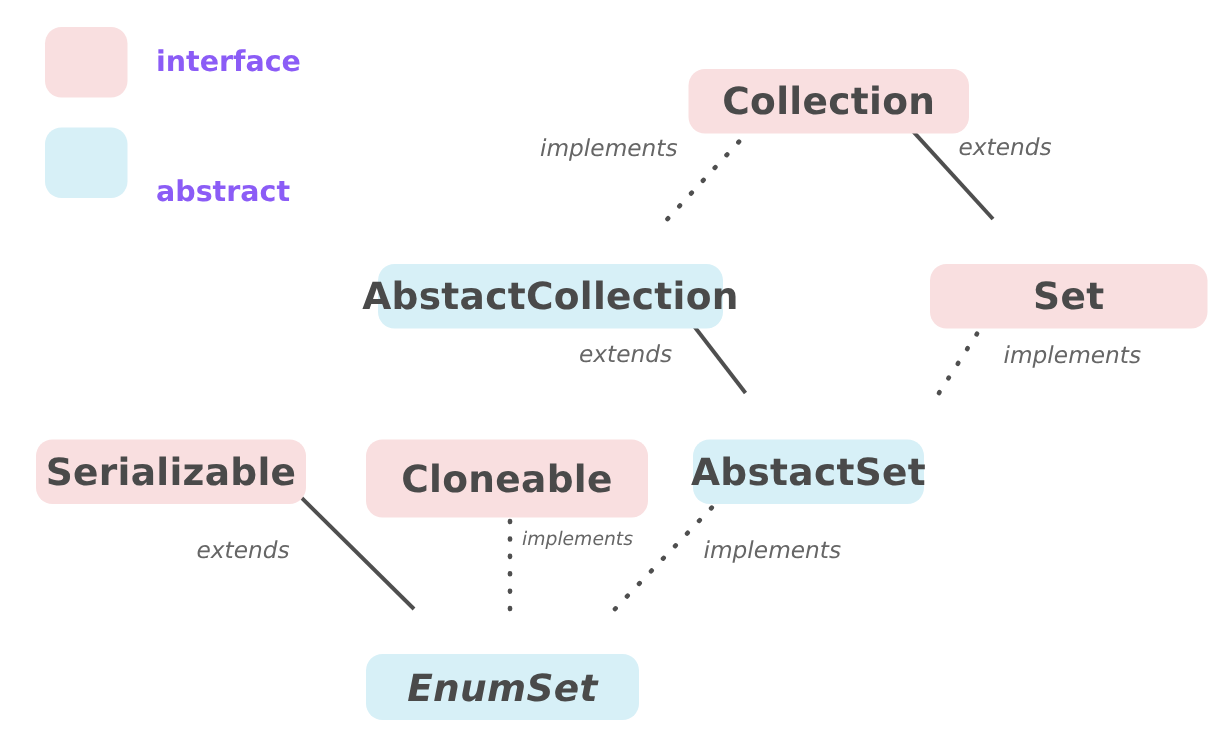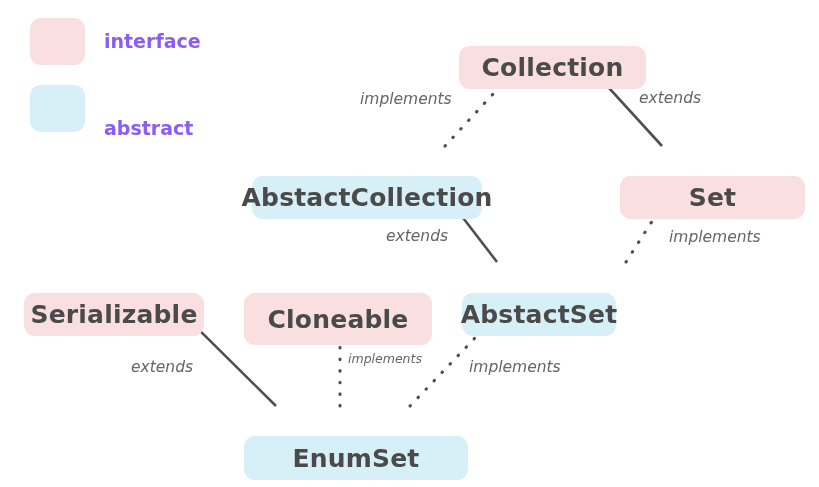--- a/index.html
+++ b/index.html
@@ -128,21 +128,21 @@
       </div>
       <div class="node interface" style="left: 24px; top: 265px; width: 180px; height: 43px;">
         <span>Serializable</span>
       </div>
       <div class="node interface" style="left: 244px; top: 265px; width: 188px; height: 52px;">
         <span>Cloneable</span>
       </div>
       <div class="node abstract" style="left: 462px; top: 265px; width: 154px; height: 43px;">
         <span>AbstactSet</span>
       </div>
-      <div class="node abstract" style="left: 244px; top: 408px; width: 224px; height: 44px;">
+      <div class="node abstract" style="left: 244px; top: 408px; width: 182px; height: 44px; font-style: italic;">
         <span>EnumSet</span>
       </div>
     </div>
   <div id="label-layer">
       <div class="edge-label" style="left: 360px; top: 90px;">implements</div>
       <div class="edge-label" style="left: 639px; top: 89px;">extends</div>
       <div class="edge-label" style="left: 386px; top: 227px;">extends</div>
       <div class="edge-label" style="left: 669px; top: 228px;">implements</div>
       <div class="edge-label" style="left: 131px; top: 358px;">extends</div>
       <div class="edge-label small" style="left: 348px; top: 351px;">implements</div>

